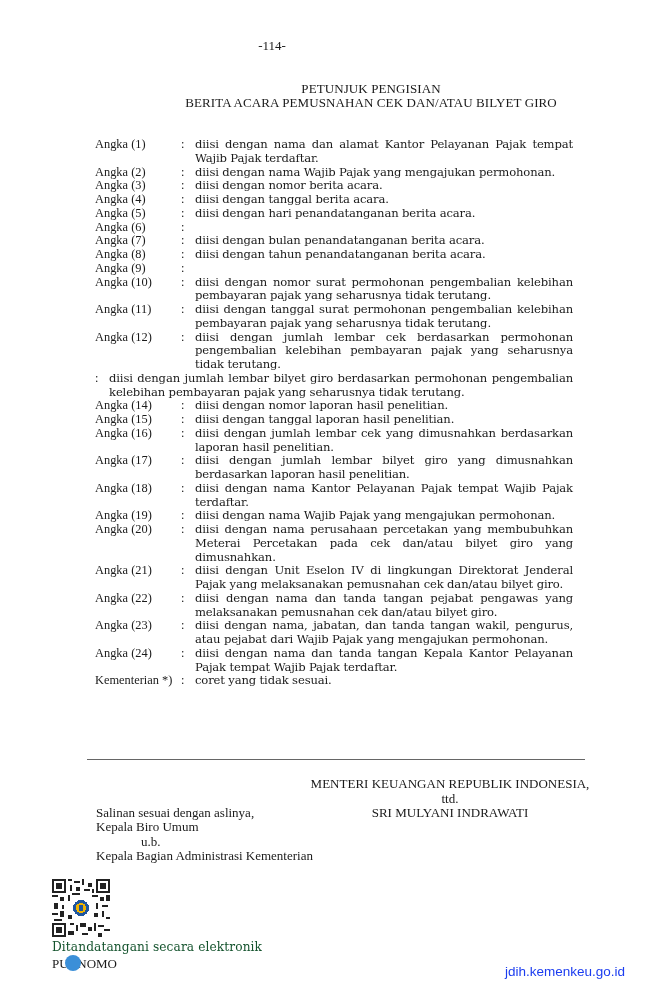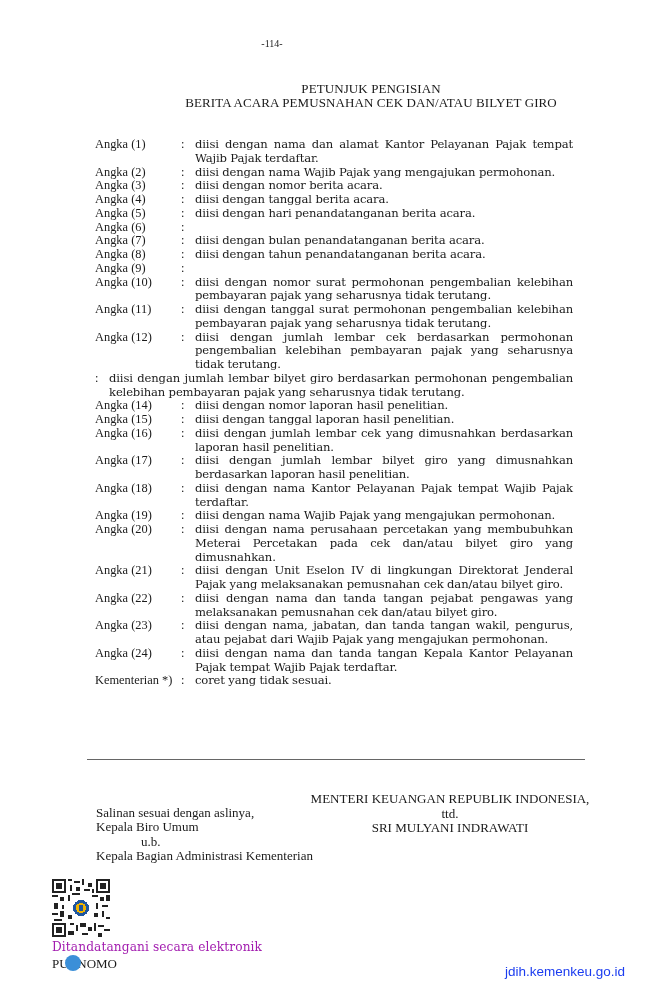--- a/index.html
+++ b/index.html
@@ -1,36 +1,36 @@
 <!DOCTYPE html>
 <html><head>
 <meta charset="utf-8">
 <style>
   html, body { margin: 0; padding: 0; background: #ffffff; }
   body { width: 654px; height: 1000px; position: relative; overflow: hidden;
          font-family: "DejaVu Serif", "Liberation Serif", serif; color: #1a1a1a; }
   .page-number { position: absolute; top: 38px; left: 0; width: 544px; text-align: center;
-         font-family: "Liberation Serif", serif; font-size: 10px; }
+         font-family: "Liberation Serif", serif; font-size: 13px; }
   .title { position: absolute; top: 82px; left: 0; width: 654px; text-align: center;
          font-family: Liberation Serif, serif; font-size: 13px; line-height: 14px; letter-spacing: 0.1px; padding-left: 44px; }
   .entries { position: absolute; top: 138px; left: 95px; width: 478px; }
   .entry { display: flex; font-size: 11.6px; line-height: 13.75px; }
   .entry .label { width: 86px; flex: none; font-family: "Liberation Serif", serif; font-size: 12.4px; }
   .entry .colon { width: 14px; flex: none; font-family: "Liberation Serif", serif; font-size: 12.4px; }
   .entry .desc { flex: 1; text-align: justify; text-align-last: left; letter-spacing: -0.15px; }
   .rule { position: absolute; top: 759px; left: 87px; width: 498px; height: 0;
           border-top: 1.5px solid #666; }
   .minister { position: absolute; top: 777px; left: 300px; width: 300px; text-align: center;
-          font-family: "Liberation Serif", serif; font-size: 13px; line-height: 14.5px; margin-top: 15px; }
+          font-family: "Liberation Serif", serif; font-size: 13px; line-height: 14.5px; }
   .copy { position: absolute; top: 806px; left: 52px; font-family: "Liberation Serif", serif;
           font-size: 13px; line-height: 14.3px; margin-left: 44px; }
   .copy .indent { padding-left: 45px; }
   .qr { position: absolute; top: 879px; left: 52px; width: 58px; height: 58px; }
   .e-sign { position: absolute; top: 940px; left: 52px; font-family: "DejaVu Serif", serif;
-          font-size: 12.2px; color: #a21caf; letter-spacing: 0.1px; }
+          font-size: 12.2px; color: #14532d; letter-spacing: 0.1px; }
   .signer { position: absolute; top: 956px; left: 52px; font-family: "Liberation Serif", serif;
           font-size: 13px; color: #1a1a1a; }
   .blue-badge { position: absolute; top: 955px; left: 65px; width: 16px; height: 16px;
           border-radius: 50%; background: #3b8fd8; }
   .site-link { position: absolute; top: 964px; left: 505px; font-family: "Liberation Sans", sans-serif;
           font-size: 13.5px; color: #1b3cf0; text-decoration: none; }
 </style>
 </head>
 <body>
 

